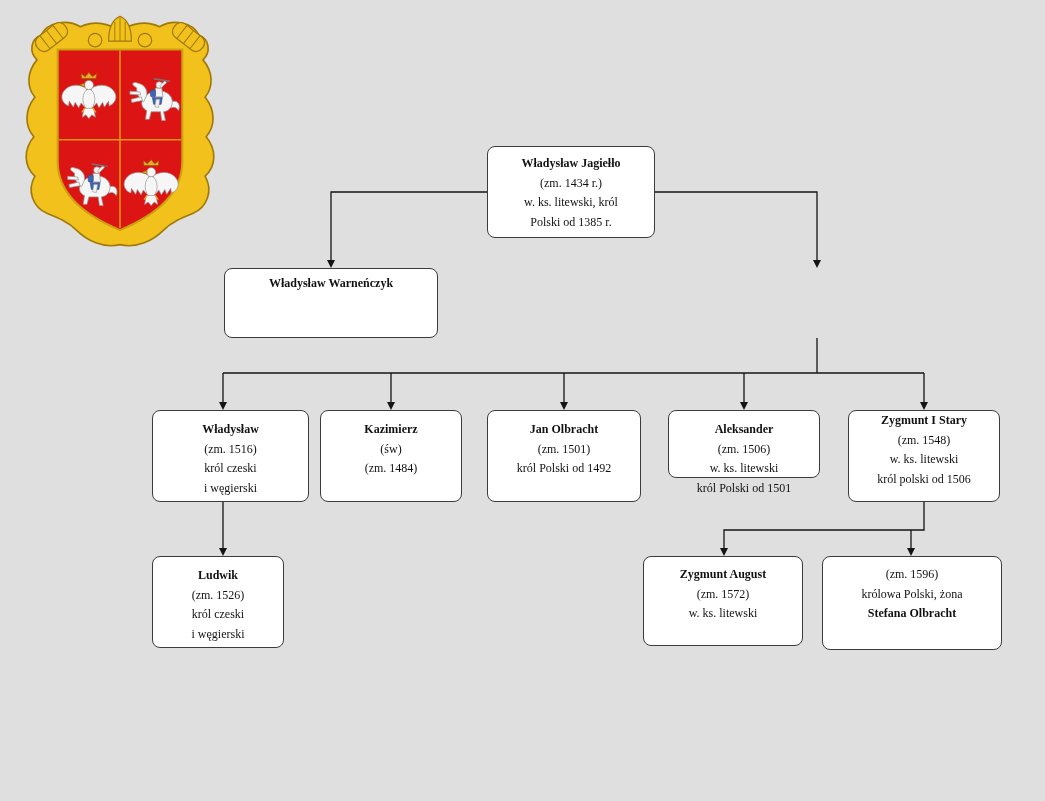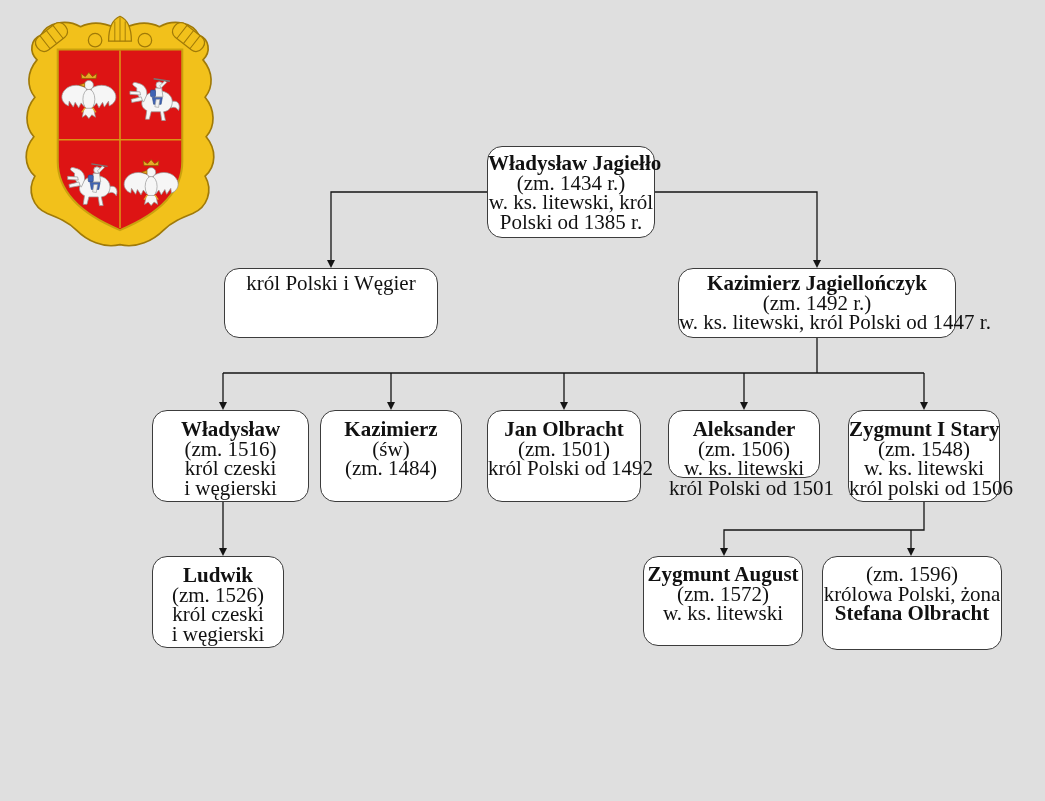--- a/index.html
+++ b/index.html
@@ -1,32 +1,32 @@
 <!DOCTYPE html>
 <html><head>
 <meta charset="utf-8">
 <style>
   html,body{margin:0;padding:0;background:#dfdfdf;}
   .canvas{position:relative;width:1045px;height:801px;background:#dfdfdf;
           font-family:"Liberation Serif","DejaVu Serif",serif;color:#111;overflow:hidden;}
   svg.wires{position:absolute;left:0;top:0;pointer-events:none;}
   .arms{position:absolute;left:15px;top:8px;width:210px;height:247px;}
-  .node{position:absolute;background:#fff;border:1.4px solid #3c3c3c;border-radius:15px;
-        box-sizing:border-box;text-align:center;font-size:21px;line-height:19.5px;}
+  .node{position:absolute;background:#fff;border:1.4px solid #3c3c3c;border-radius:8px;
+        box-sizing:border-box;text-align:center;font-size:12px;line-height:19.5px;}
   .node .nname{font-weight:bold;white-space:nowrap;}
   .node .nline{white-space:nowrap;}
   .bold{font-weight:bold;}
   .n0{left:487px;top:146px;width:168px;height:92px;padding-top:7px;}
   .n1{left:224px;top:268px;width:214px;height:70px;padding-top:5px;}
   .n2{left:678px;top:268px;width:278px;height:70px;padding-top:5px;}
   .n3{left:152px;top:410px;width:157px;height:92px;padding-top:9px;}
   .n4{left:320px;top:410px;width:142px;height:92px;padding-top:9px;}
   .n5{left:487px;top:410px;width:154px;height:92px;padding-top:9px;}
   .n6{left:668px;top:410px;width:152px;height:68px;padding-top:9px;}
-  .n7{left:848px;top:410px;width:152px;height:92px;padding-top:9px;}
+  .n7{left:848px;top:410px;width:152px;height:92px;}
   .n8{left:152px;top:556px;width:132px;height:92px;padding-top:9px;}
   .n9{left:643px;top:556px;width:160px;height:90px;padding-top:8px;}
   .n10{left:822px;top:556px;width:180px;height:94px;padding-top:8px;}
 </style>
 </head>
 <body>
 
 <div class="canvas">
 
   <div class="arms">
@@ -114,28 +114,23 @@
   </svg>
 
   <div class="node n0">
     <div class="nname">Władysław Jagiełło</div>
     <div class="nline">(zm. 1434 r.)</div>
     <div class="nline">w. ks. litewski, król</div>
     <div class="nline">Polski od 1385 r.</div>
   </div>
 
   <div class="node n1">
-    <div class="nline">król Polski i Węgier</div>
+    <div class="nname">Władysław Warneńczyk</div>
   </div>
 
-  <div class="node n2">
-    <div class="nname">Kazimierz Jagiellończyk</div>
-    <div class="nline">(zm. 1492 r.)</div>
-    <div class="nline">w. ks. litewski, król Polski od 1447 r.</div>
-  </div>
 
   <div class="node n3">
     <div class="nname">Władysław</div>
     <div class="nline">(zm. 1516)</div>
     <div class="nline">król czeski</div>
     <div class="nline">i węgierski</div>
   </div>
 
   <div class="node n4">
     <div class="nname">Kazimierz</div>

